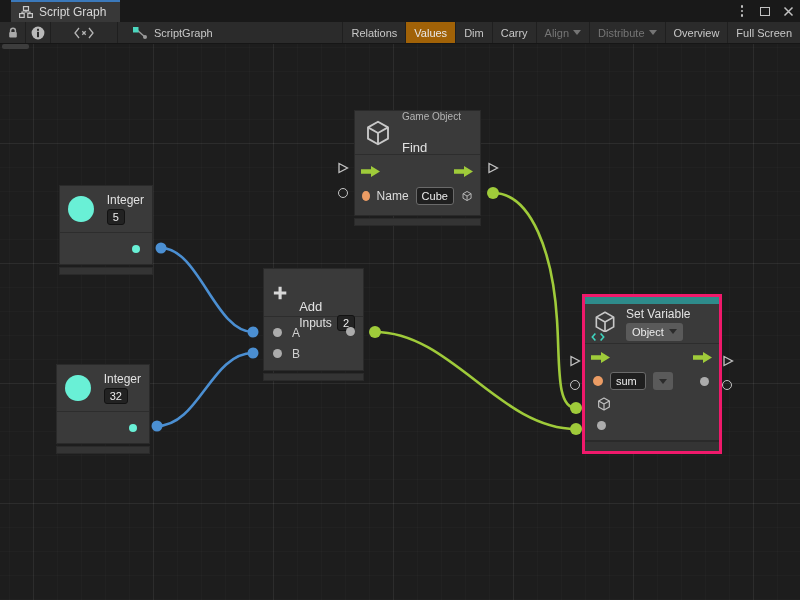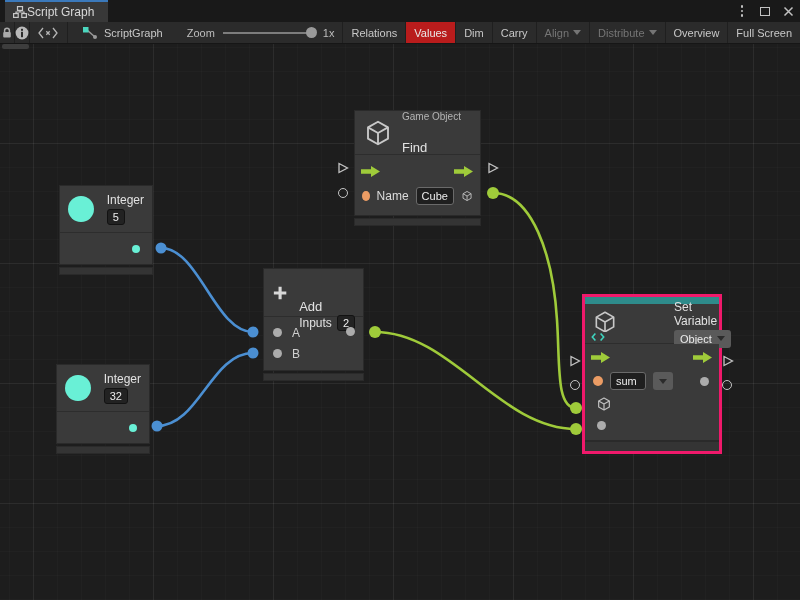--- a/index.html
+++ b/index.html
@@ -2,42 +2,42 @@
 <html><head>
 <meta charset="utf-8">
 <style>
   * { margin:0; padding:0; box-sizing:border-box; }
   html,body { width:800px; height:600px; overflow:hidden; background:#1e1e1e;
               font-family:"Liberation Sans", sans-serif; }
   #app { position:relative; width:800px; height:600px; background:#1e1e1e; }
 
   
   #titlebar { position:absolute; left:0; top:0; width:800px; height:22px; background:#191919; }
-  #tab { position:absolute; left:5px; top:0; height:22px; padding:0 14px 0 8px;
-         background:#383838; border-top:2px solid #3b79bb; display:flex; align-items:center; }
+  #tab { position:absolute; left:11px; top:0; height:22px; padding:0 14px 0 8px;
+         background:#383838; border-top:2px solid #3b79bb; display:flex; align-items:center; gap:6px; }
   #tab .tab-label { color:#d8d8d8; font-size:12px; white-space:nowrap; }
   .win-controls { position:absolute; right:4px; top:0; height:22px; display:flex; align-items:center; gap:7px; }
   .win-btn { width:16px; height:16px; display:flex; align-items:center; justify-content:center; cursor:default; }
   .kebab { display:flex; flex-direction:column; gap:2px; }
   .kebab i { width:2.5px; height:2.5px; border-radius:50%; background:#c2c2c2; }
   .maxbox { width:10px; height:9px; border:1.6px solid #c2c2c2; }
 
   
   #toolbar { position:absolute; left:0; top:22px; width:800px; height:22px; background:#2b2b2b;
              border-bottom:1px solid #161616; display:flex; align-items:stretch; color:#c8c8c8; font-size:11px; }
   .tb-cell { display:flex; align-items:center; justify-content:center; border-right:1px solid #1f1f1f; height:100%; }
   .tb-lock { width:26px; } .tb-info { width:25px; } .tb-code { width:67px; }
   .tb-graphname { padding:0 10px 0 14px; gap:6px; border-right:none; }
   .tb-zoom { gap:8px; padding:0 8px 0 14px; border-right:none; }
   .zoom-track { position:relative; width:92px; height:2px; background:#7d7d7d; }
   .zoom-handle { position:absolute; right:-2px; top:-4.5px; width:11px; height:11px; border-radius:50%; background:#9a9a9a; }
   #tb-buttons { display:flex; margin-left:auto; height:100%; }
   .tb-btn { display:flex; align-items:center; gap:4px; padding:0 8px; border-left:1px solid #1f1f1f;
             color:#c8c8c8; white-space:nowrap; }
-  .tb-btn.active { background:#b91c1c; color:#e8e8e8; }
+  .tb-btn.active { background:#a16207; color:#e8e8e8; }
   .tb-btn.disabled { color:#757575; }
   .caret { width:0; height:0; border-left:4px solid transparent; border-right:4px solid transparent;
            border-top:5px solid #757575; display:inline-block; }
 
   
   #canvas { position:absolute; left:0; top:44px; width:800px; height:556px; background:#1d1d1d;
     background-image:
       linear-gradient(to right, rgba(255,255,255,0.05) 1px, transparent 1px),
       linear-gradient(to bottom, rgba(255,255,255,0.05) 1px, transparent 1px),
       linear-gradient(to right, rgba(255,255,255,0.018) 1px, transparent 1px),
@@ -156,27 +156,20 @@
         </g>
       </svg>
     </div>
     <div class="tb-cell tb-graphname">
       <svg width="16" height="14" viewBox="0 0 16 14">
         <path d="M5,4 L13,11" stroke="#9a9a9a" stroke-width="1.5"></path>
         <circle cx="13" cy="11" r="2" fill="#9a9a9a"></circle>
         <rect x="1" y="1" width="5.5" height="5.5" fill="#4bd6be"></rect>
       </svg>
       <span>ScriptGraph</span>
-    </div>
-    <div class="tb-cell tb-zoom">
-      <span style="color:#bdbdbd">Zoom</span>
-      <span class="zoom-track">
-        <span class="zoom-handle"></span>
-      </span>
-      <span style="color:#bdbdbd">1x</span>
     </div>
     <div id="tb-buttons">
       <div class="tb-btn">
           <span>Relations</span>
         </div>
       <div class="tb-btn active">
           <span>Values</span>
         </div>
       <div class="tb-btn">
           <span>Dim</span>
@@ -341,21 +334,21 @@
               <path d="M4,7.5 L12,12 L20,7.5 M12,12 L12,21"></path>
             </g>
           </svg>
           <svg class="teal-chev" width="16" height="10" viewBox="0 0 16 10">
             <g fill="none" stroke="#3fd6c0" stroke-width="1.8">
               <path d="M5,1 L1.5,5 L5,9"></path>
                 <path d="M11,1 L14.5,5 L11,9"></path>
             </g>
           </svg>
         </span>
-        <span style="display:flex;flex-direction:column;gap:2px;margin-left:48px;">
+        <span style="display:flex;flex-direction:column;gap:2px;">
           <span class="ntitle">Set Variable</span>
           <span class="dropdown-btn" style="align-self:flex-start">
             <span>Object</span>
             <span class="caret"></span>
           </span>
         </span>
       </div>
       <div class="sv-body">
         <div class="sv-row flow-row" style="height:22px;">
           <svg width="20" height="11" viewBox="0 0 20 11">

